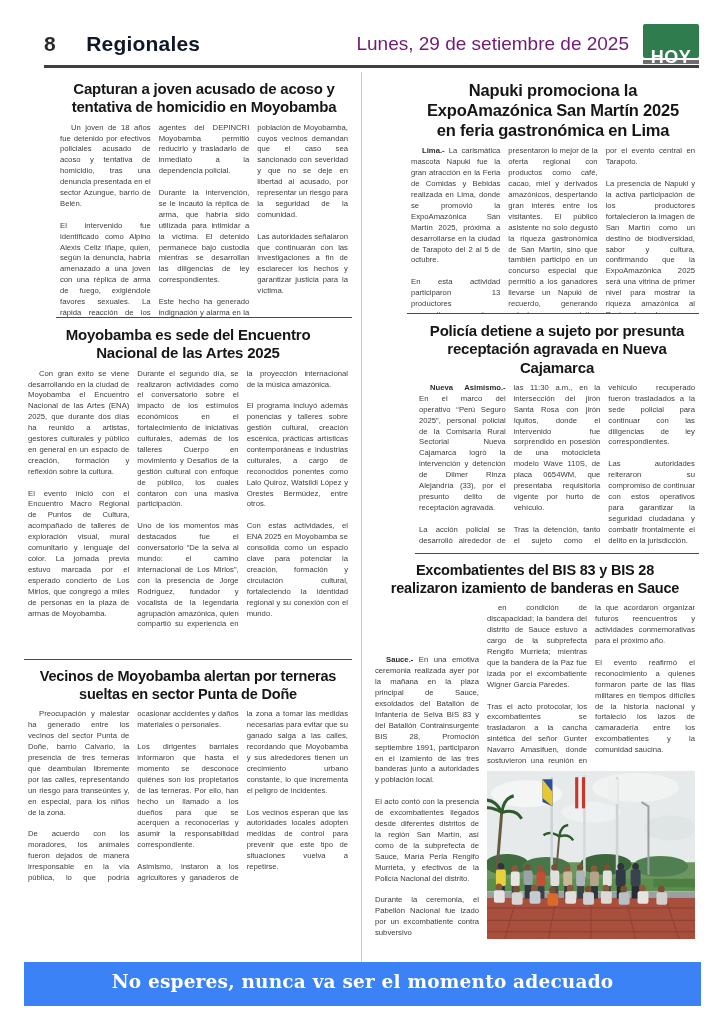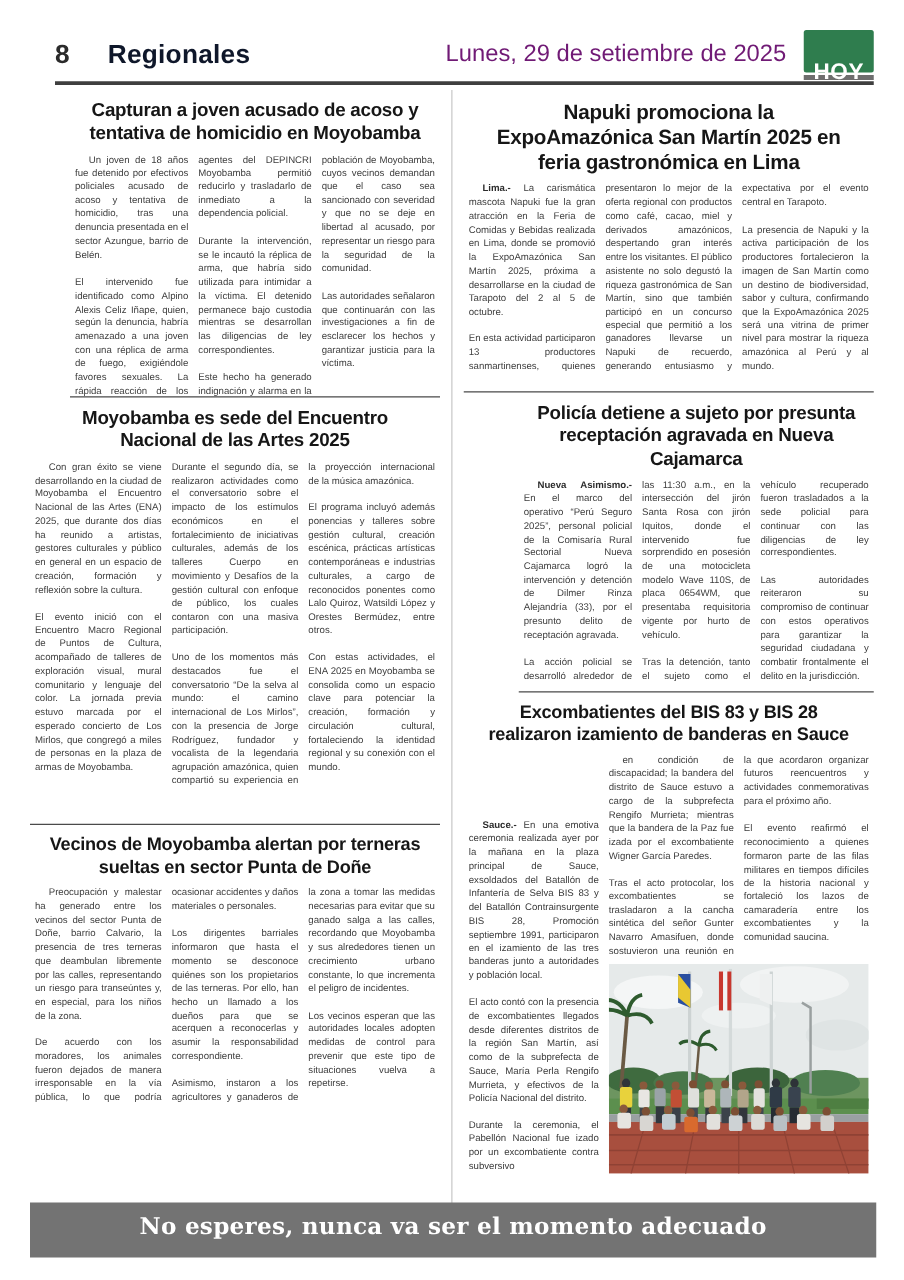--- a/index.html
+++ b/index.html
@@ -35,21 +35,21 @@
   .cols3, .cols2 { hyphens:auto; }
 
   
   .split-body { display:flex; gap:8px;align-items:flex-end; }
   .split-col1 { width:104px; flex:0 0 104px; text-align:justify; font-size:7.7px; line-height:10.9px; text-indent:11px; }
   .split-right { flex:1; display:flex; flex-direction:column; }
   .photo-wrap { margin-top:4px; width:100%; height:168px; overflow:hidden; }
   .photo-wrap svg { display:block; width:100%; height:100%; }
 
   
-  .banner { position:absolute; left:24px; right:22px; bottom:18px; height:44px; background:#737373; display:flex; align-items:center; justify-content:center; }
+  .banner { position:absolute; left:24px; right:22px; bottom:18px; height:44px; background:#3b82f6; display:flex; align-items:center; justify-content:center; }
   .banner-text { font-family:"DejaVu Serif", serif; font-weight:bold; color:#ffffff; font-size:18.5px; letter-spacing:0.2px; padding-bottom:6px; }
 </style>
 </head>
 <body>
 
 <div class="page">
 
   <div class="masthead">
     <span class="page-num">8</span>
     <span class="section-name">Regionales</span>
@@ -108,21 +108,21 @@
 
 Los vecinos esperan que las autoridades locales adopten medidas de control para prevenir que este tipo de situaciones vuelva a repetirse.</span></div>
       </article>
 
     </div>
 
     <div class="vert-divider"></div>
 
     <div class="half">
 
-      <article class="ruled" style="height:242px;">
+      <article class="ruled" style="height:242px;margin-left:36px;">
         <h2 class="art-title t-16" style="max-width:290px;margin:0 auto;">Napuki promociona la ExpoAmazónica San Martín 2025 en feria gastronómica en Lima</h2>
         <div class="cols3"><strong class="dateline">Lima.-</strong><span class="body-text"> La carismática mascota Napuki fue la gran atracción en la Feria de Comidas y Bebidas realizada en Lima, donde se promovió la ExpoAmazónica San Martín 2025, próxima a desarrollarse en la ciudad de Tarapoto del 2 al 5 de octubre.
 
 En esta actividad participaron 13 productores sanmartinenses, quienes presentaron lo mejor de la oferta regional con productos como café, cacao, miel y derivados amazónicos, despertando gran interés entre los visitantes. El público asistente no solo degustó la riqueza gastronómica de San Martín, sino que también participó en un concurso especial que permitió a los ganadores llevarse un Napuki de recuerdo, generando entusiasmo y expectativa por el evento central en Tarapoto.
 
 La presencia de Napuki y la activa participación de los productores fortalecieron la imagen de San Martín como un destino de biodiversidad, sabor y cultura, confirmando que la ExpoAmazónica 2025 será una vitrina de primer nivel para mostrar la riqueza amazónica al Perú y al mundo.</span></div>
       </article>
 
       <article class="ruled" style="height:240px;margin-left:44px;">
         <h2 class="art-title t-15">Policía detiene a sujeto por presunta receptación agravada en Nueva Cajamarca</h2>

